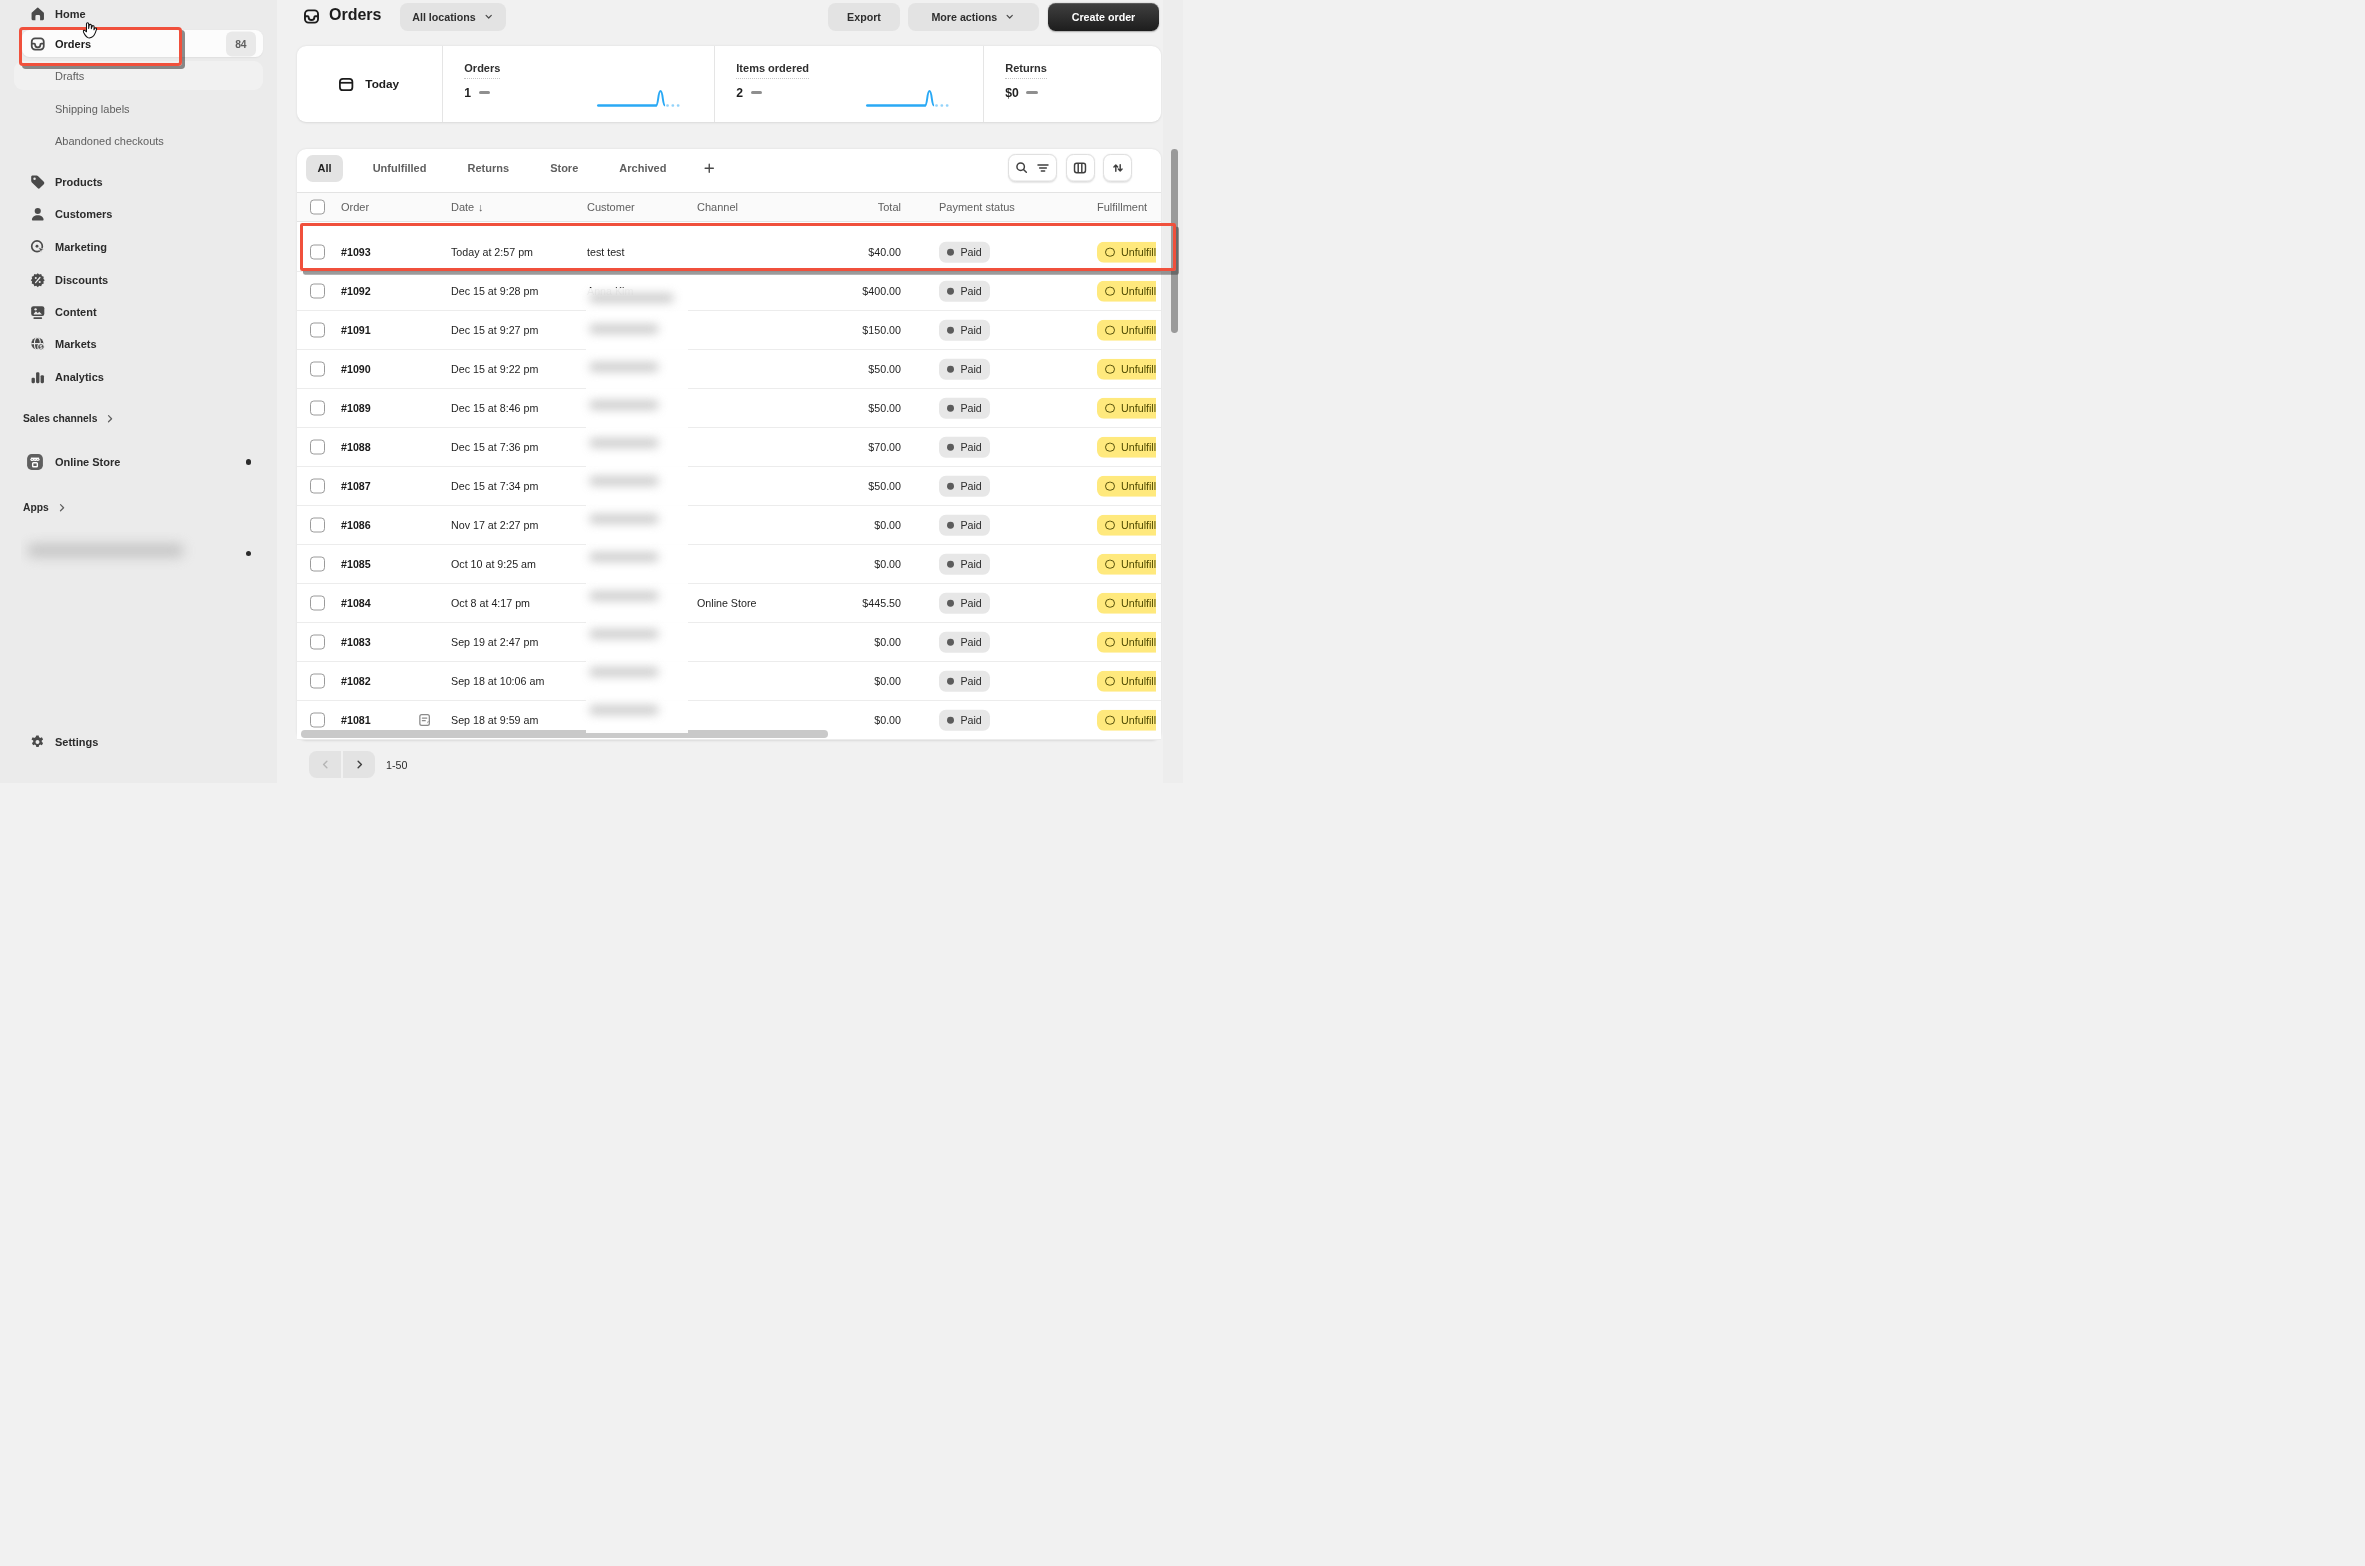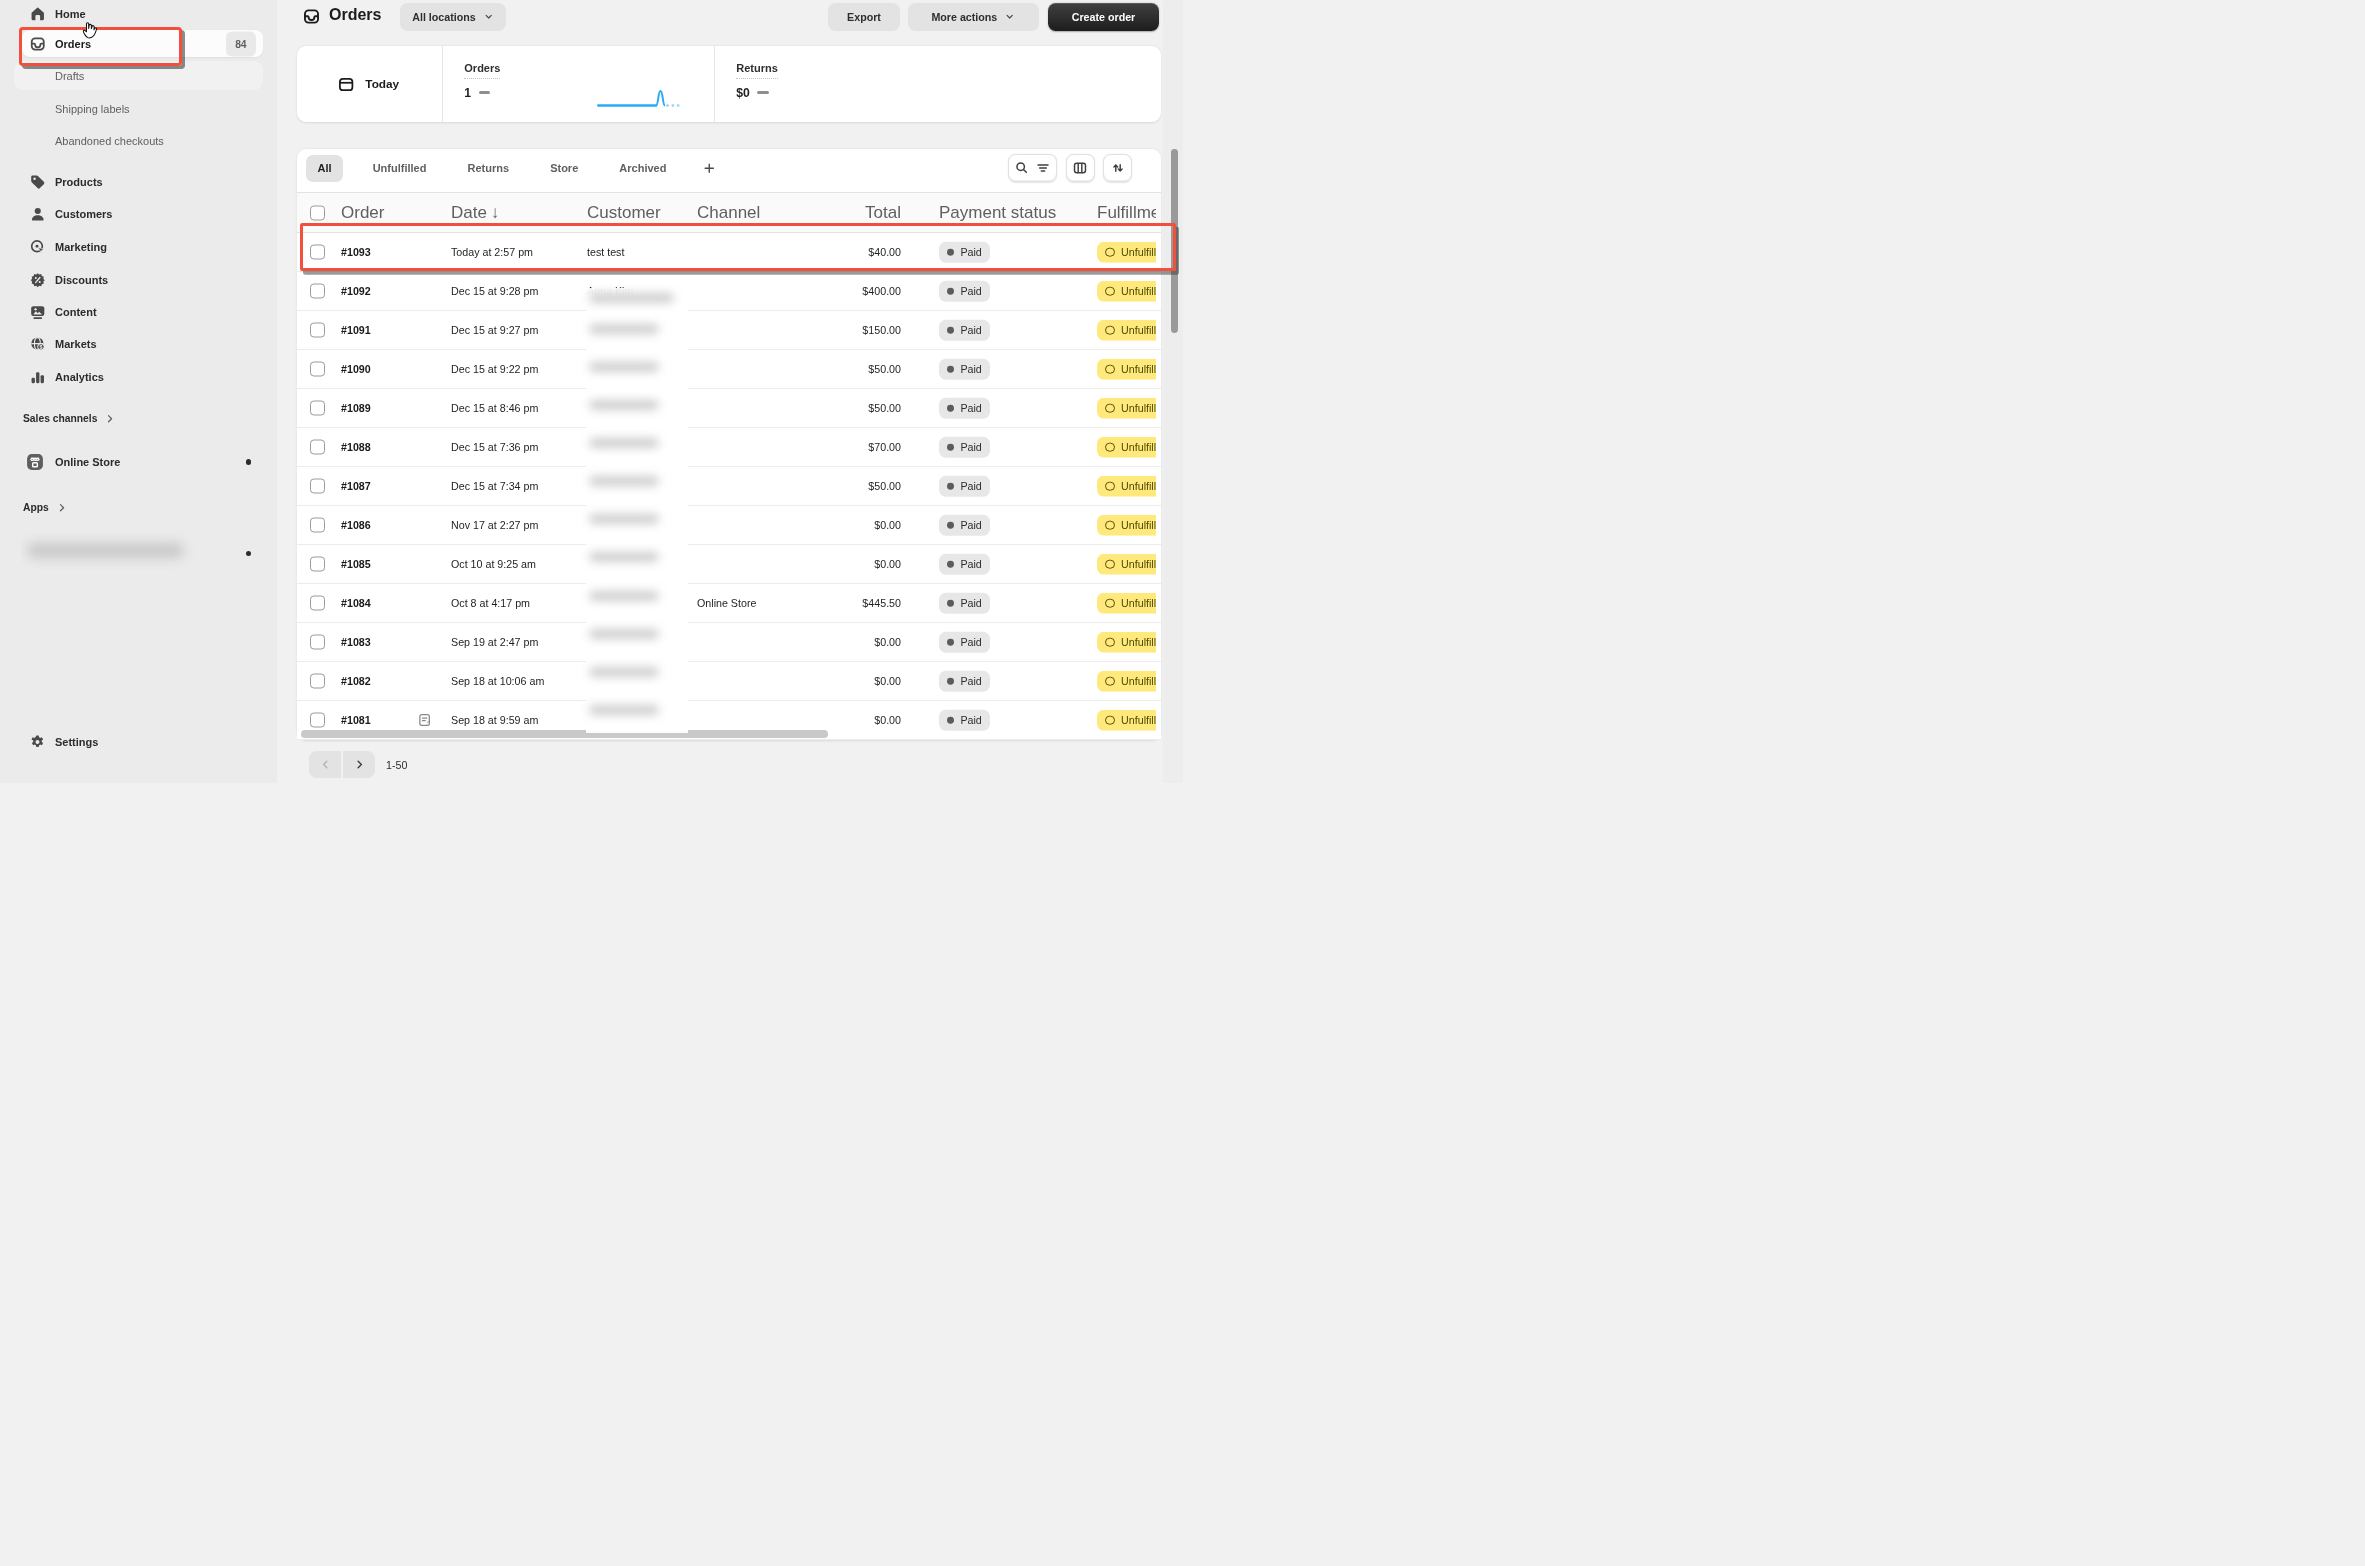--- a/index.html
+++ b/index.html
@@ -58,21 +58,21 @@
   .tabs{position:absolute;left:9.1px;top:6.1px;display:flex;align-items:flex-start;gap:18.3px;}
   .tab{height:27.4px;line-height:27.4px;padding:0 11.4px;border-radius:6.9px;font-size:11px;font-weight:600;color:#5f5f5f;white-space:nowrap;}
   .tab.active{background:#e3e3e3;color:#1f1f1f;}
   .tab-plus{width:26px;height:26px;display:flex;align-items:center;justify-content:center;color:#4a4a4a;}
   .tab-plus svg{width:14.5px;height:14.5px;}
   .tool-btns{position:absolute;right:29px;top:5.3px;display:flex;gap:8.4px;}
   .icon-btn{height:28px;background:#fff;border:0.8px solid #e0e0e0;border-radius:7.6px;box-shadow:0 0.8px 1.5px rgba(0,0,0,.1),inset 0 -0.8px 0 #ececec;display:flex;align-items:center;justify-content:center;gap:4.6px;color:#3f3f3f;box-sizing:border-box;}
   .ib-search{width:49px;} .ib-sq{width:29px;}
   .icon-btn svg{width:16px;height:16px;}
 
-  .thead{position:absolute;left:0;top:43px;width:864px;height:41px;background:#fafafa;border-top:0.8px solid #e3e3e3;border-bottom:0.8px solid #e3e3e3;box-sizing:border-box;font-size:17px;color:#5f5f5f;}
+  .thead{position:absolute;left:0;top:43px;width:864px;height:30px;background:#fafafa;border-top:0.8px solid #e3e3e3;border-bottom:0.8px solid #e3e3e3;box-sizing:border-box;font-size:11px;color:#5f5f5f;}
   .tbody{position:absolute;left:0;top:84px;width:864px;}
   .trow{position:relative;height:38px;border-bottom:0.8px solid #ececec;font-size:10.7px;color:#1f1f1f;background:#fff;}
   .cell{position:absolute;top:50%;transform:translateY(-50%);white-space:nowrap;}
   .c-check{left:13px;}
   .cbx{display:block;width:13px;height:13px;border:1.4px solid #9a9a9a;border-radius:3.8px;background:#fff;}
   .c-order{left:44px;}
   .trow .c-order{font-weight:600;color:#1a1a1a;}
   .c-note{left:120px;width:15.2px;height:15.2px;color:#8a8a8a;}
   .c-date{left:154px;}
   .c-cust{left:290px;}
@@ -305,20 +305,25 @@
           </svg>
       </span>
       <span class="lbl">Today</span>
     </div>
     <div id="stat-sections" style="display:flex;flex:1">
         <div class="stat" style="width: 272px;"><span class="lbl">Orders</span><div class="val"><span>1</span><span class="dash"></span></div><svg class="spark" viewBox="0 0 112 36">
             <path d="M3 27h76" stroke="#2aa9f5" stroke-width="3.2" fill="none" stroke-linecap="round"></path>
             <path d="M79 27c3.4 0 2.6-19 6-19s2.6 19 6 19" stroke="#2aa9f5" stroke-width="2.6" fill="none"></path>
             <path d="M94 27h15" stroke="#93d3fa" stroke-width="3.2" fill="none" stroke-linecap="round" stroke-dasharray="0.5 6.5"></path>
           </svg></div>
+        <div class="stat" style="width: 269px;"><span class="lbl">Items ordered</span><div class="val"><span>2</span><span class="dash"></span></div><svg class="spark" viewBox="0 0 112 36">
+            <path d="M3 27h76" stroke="#2aa9f5" stroke-width="3.2" fill="none" stroke-linecap="round"></path>
+            <path d="M79 27c3.4 0 2.6-19 6-19s2.6 19 6 19" stroke="#2aa9f5" stroke-width="2.6" fill="none"></path>
+            <path d="M94 27h15" stroke="#93d3fa" stroke-width="3.2" fill="none" stroke-linecap="round" stroke-dasharray="0.5 6.5"></path>
+          </svg></div>
         <div class="stat" style="width: auto; flex: 1 1 0%;"><span class="lbl">Returns</span><div class="val"><span>$0</span><span class="dash"></span></div></div>
       </div>
   </div>
 
   <div class="table-card">
     <div class="tabs" id="tabs">
         <div class="tab active">All</div>
         <div class="tab">Unfulfilled</div>
         <div class="tab">Returns</div>
         <div class="tab">Store</div>

